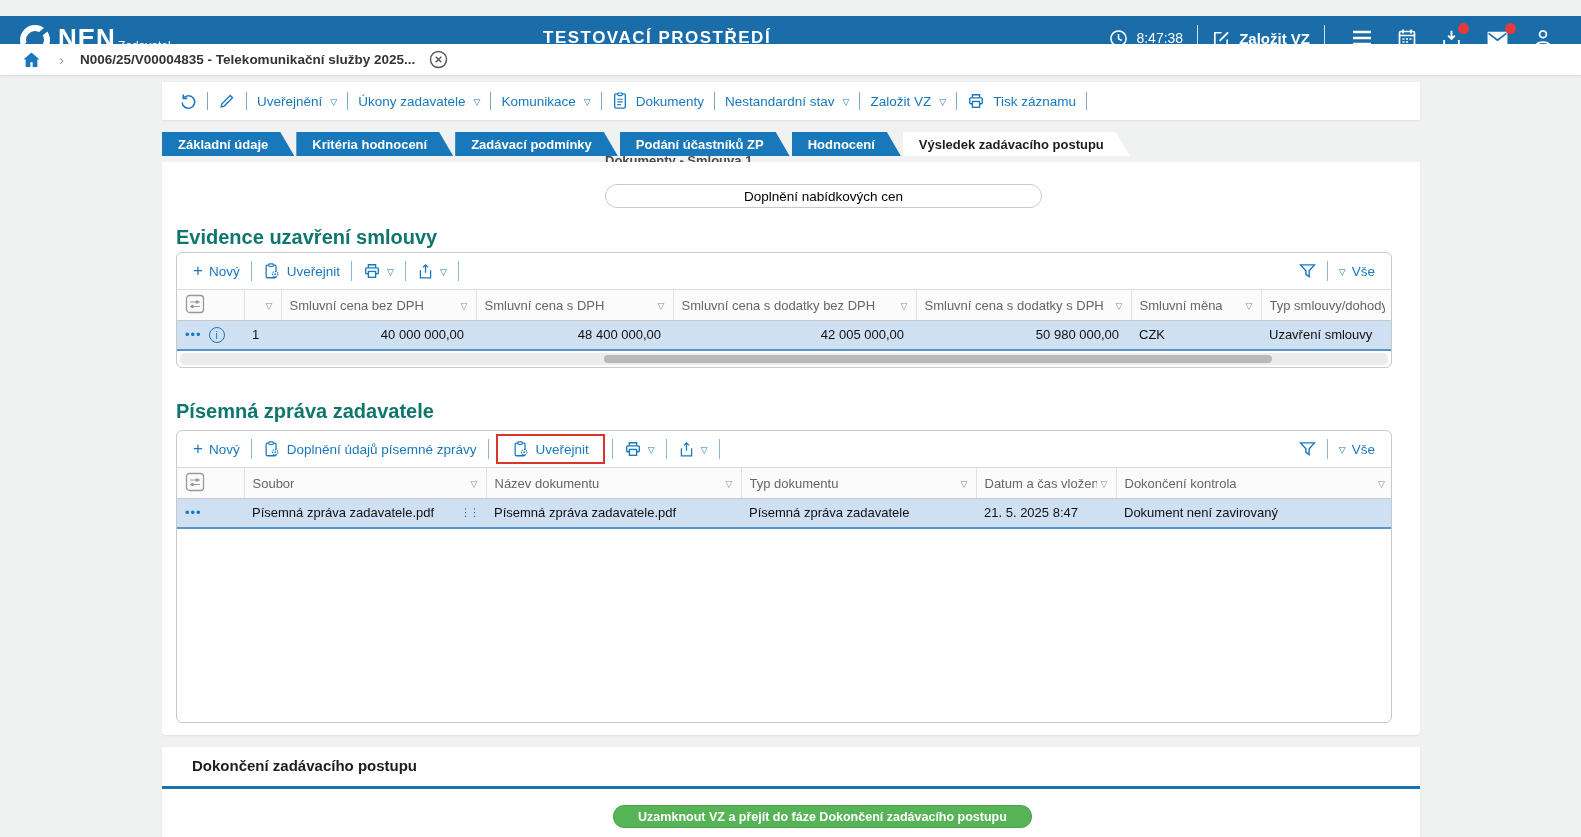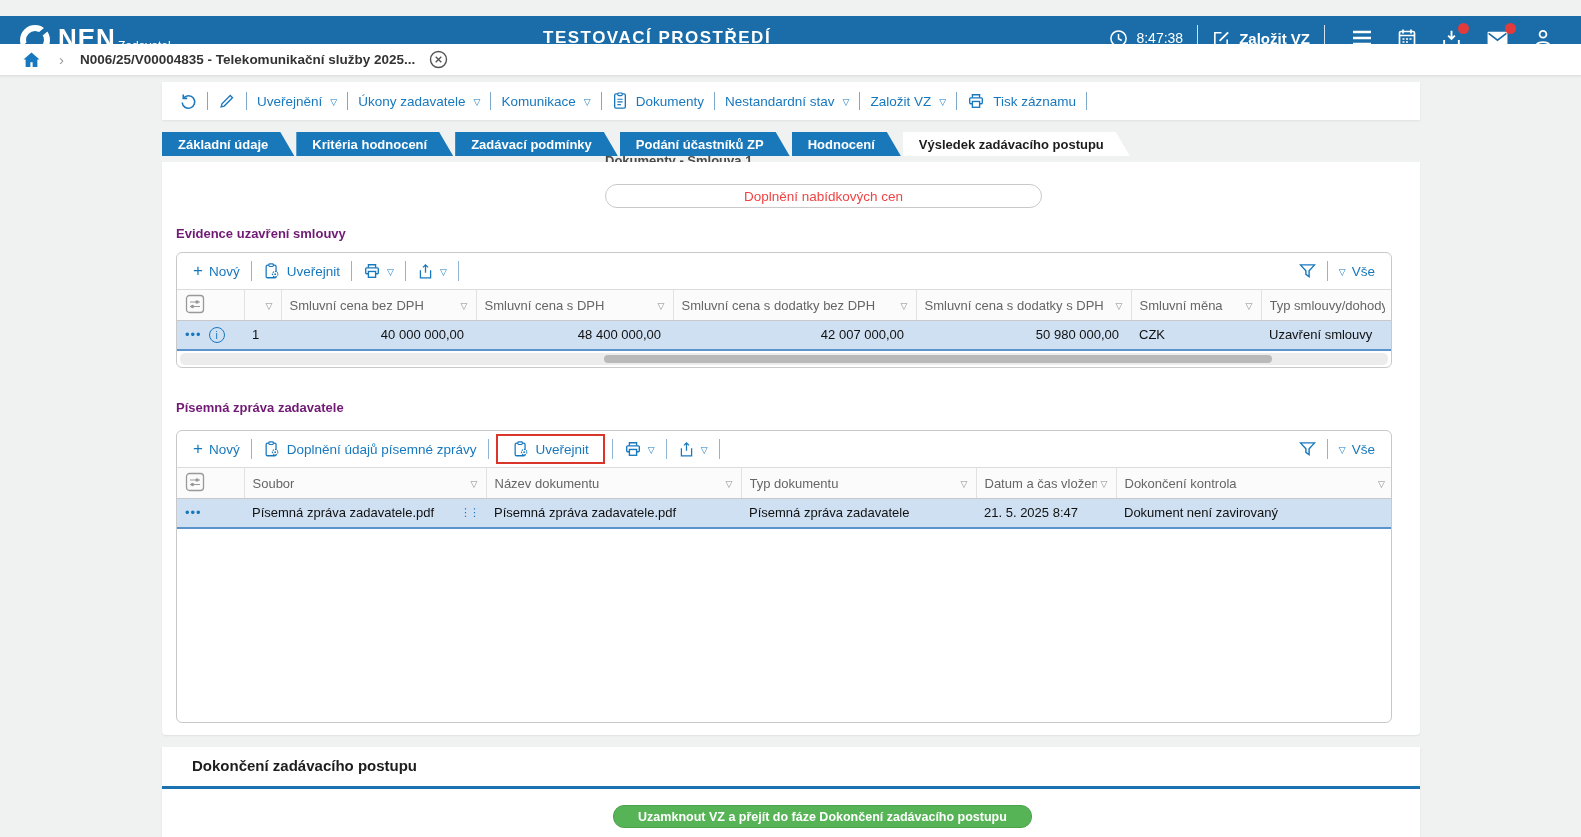--- a/index.html
+++ b/index.html
@@ -35,22 +35,22 @@
   .caret { font-size:9px; position:relative; top:1px; }
 
   
   .tabs { position:absolute; left:162px; top:132px; width:1258px; height:30px; display:flex; z-index:4; }
   .tab { position:relative; height:24px; margin-right:2px; padding:0 26px 0 16px; background:#1878ba; color:#fff; font-size:13px; font-weight:bold; display:flex; align-items:center; clip-path:polygon(0 0, calc(100% - 14px) 0, 100% 100%, 0 100%); }
   .tab.active { background:#fff; color:#1d1d1d; }
   .clip-text { position:absolute; left:605px; top:153px; height:9px; overflow:hidden; font-size:13px; font-weight:bold; color:#4a4a4a; z-index:5; line-height:15px; }
 
   
   .main-card { position:absolute; left:162px; top:162px; width:1258px; height:573px; background:#fff; border-radius:0 0 4px 4px; box-shadow:0 1px 2px rgba(0,0,0,.07); z-index:2; }
-  .pill-btn { position:absolute; left:443px; top:22px; width:437px; height:24px; background:#fff; border:1px solid #c9c9c9; border-radius:12px; color:#ef4444; font-size:13.5px; display:flex; align-items:center; justify-content:center; }
-  .section-h { position:absolute; left:14px; font-size:13px; font-weight:bold; color:#701a75; }
+  .pill-btn { position:absolute; left:443px; top:22px; width:437px; height:24px; background:#fff; border:1px solid #c9c9c9; border-radius:12px; color:#000000; font-size:13.5px; display:flex; align-items:center; justify-content:center; }
+  .section-h { position:absolute; left:14px; font-size:20px; font-weight:bold; color:#0f766e; }
 
   .panel { position:absolute; left:14px; width:1216px; background:#fff; border:1px solid #c9c9c9; border-radius:6px; overflow:hidden; }
   .panel-toolbar { height:36px; display:flex; align-items:center; padding:0 10px; color:#1878be; font-size:13.5px; }
   .pt-item { display:flex; align-items:center; gap:6px; white-space:nowrap; padding:0 6px; }
   .pt-sep { width:1px; height:20px; background:#8fb4d4; margin:0 5px; }
   .pt-right { margin-left:auto; display:flex; align-items:center; }
   .red-box { display:flex; align-items:center; border:2px solid #d9352b; padding:4px 8px; margin:0 2px; }
 
   table.grid { width:100%; border-collapse:collapse; table-layout:fixed; font-size:13px; }
   .grid th { height:31px; background:#fbfbfb; color:#666; font-weight:normal; text-align:left; border-top:1px solid #dcdcdc; border-bottom:1px solid #c8c8c8; border-left:1px solid #e2e2e2; padding:0 8px; overflow:hidden; white-space:nowrap; }
@@ -387,21 +387,21 @@
         <tr>
           <td>
             <div class="rowtools">
               <span class="dots-menu">•••</span>
               <span class="info-circ">i</span>
             </div>
           </td>
           <td>1</td>
           <td class="num">40 000 000,00</td>
           <td class="num">48 400 000,00</td>
-          <td class="num">42 007 000,00</td>
+          <td class="num">42 005 000,00</td>
           <td class="num">50 980 000,00</td>
           <td>CZK</td>
           <td>Uzavření smlouvy</td>
         </tr>
       </tbody>
         </table>
       <div class="hscroll">
         <div class="thumb"></div>
       </div>
     </div>

